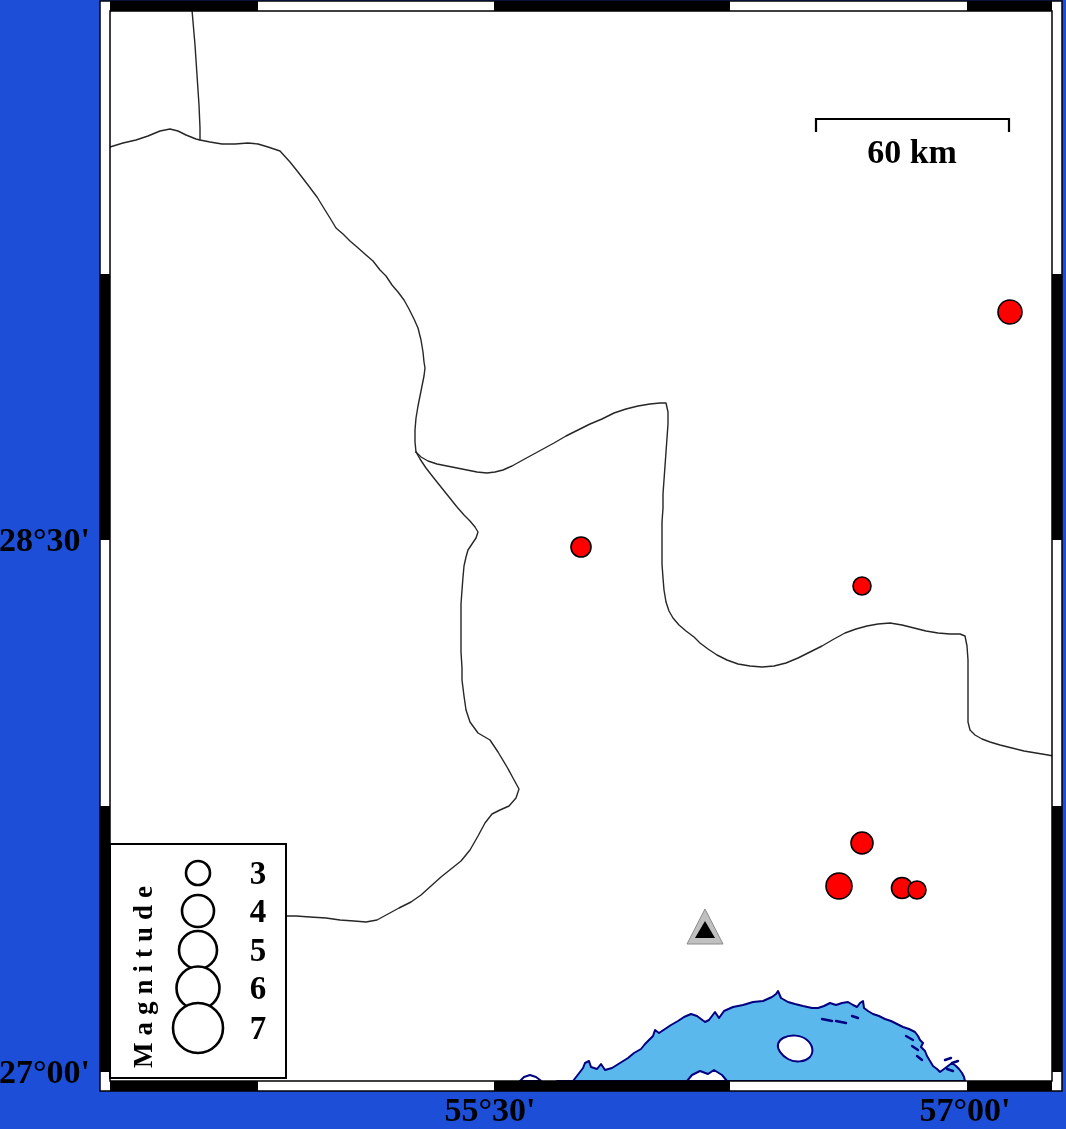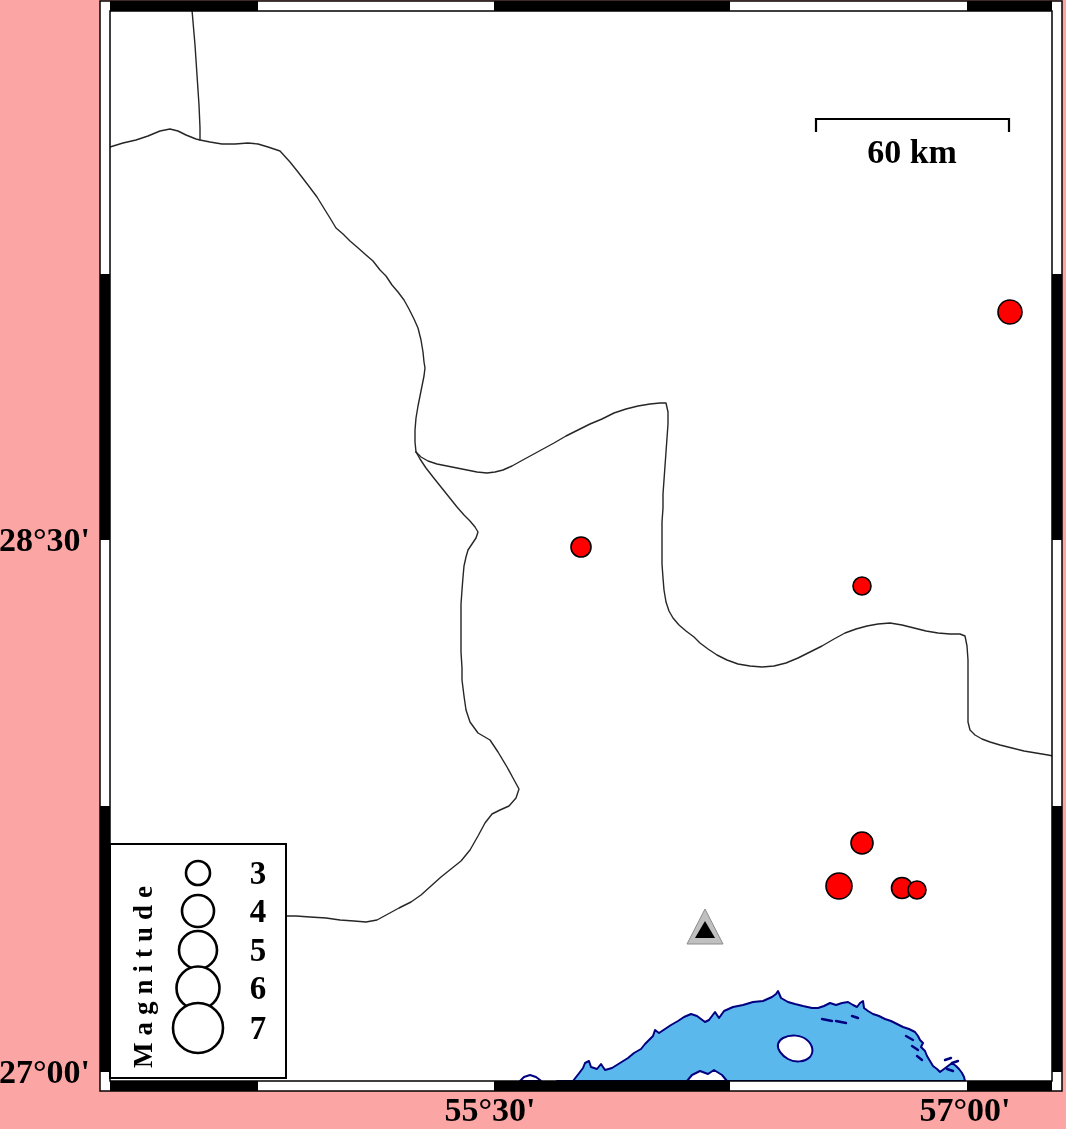--- a/index.html
+++ b/index.html
@@ -1,16 +1,16 @@
 <!DOCTYPE html>
 <html><head>
 <meta charset="utf-8">
 <style>
   html,body{margin:0;padding:0;background:#ffffff;}
-  #stage{position:relative;width:1066px;height:1129px;background:#fca5a5;
+  #stage{position:relative;width:1066px;height:1129px;background:#1d4ed8;
          font-family:"Liberation Serif", serif;}
   svg{position:absolute;left:0;top:0;}
   .axis-label{font-family:"Liberation Serif",serif;font-weight:bold;font-size:34px;fill:#000;}
   .scalebar-label{font-family:"Liberation Serif",serif;font-weight:bold;font-size:34px;fill:#000;}
   .legend-num{font-family:"Liberation Serif",serif;font-weight:bold;font-size:33px;fill:#000;}
   .legend-title{font-family:"Liberation Serif",serif;font-weight:bold;font-size:27px;fill:#000;letter-spacing:7px;}
   .boundary{fill:none;stroke:#262626;stroke-width:1.4;stroke-linejoin:round;stroke-linecap:round;}
   .coast{stroke:#000080;stroke-width:2;stroke-linejoin:round;}
   .water{fill:#5bb8ec;}
   .landpatch{fill:#ffffff;}

